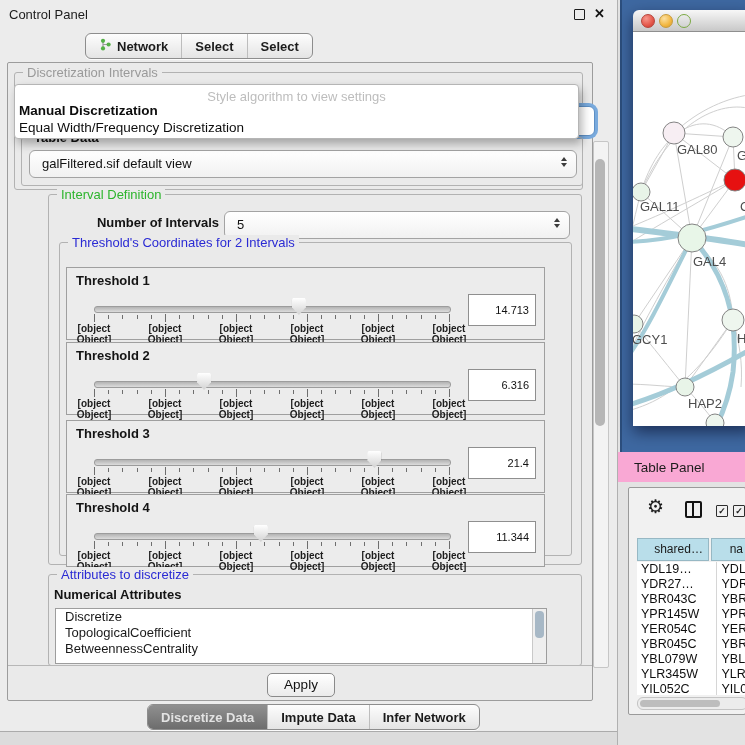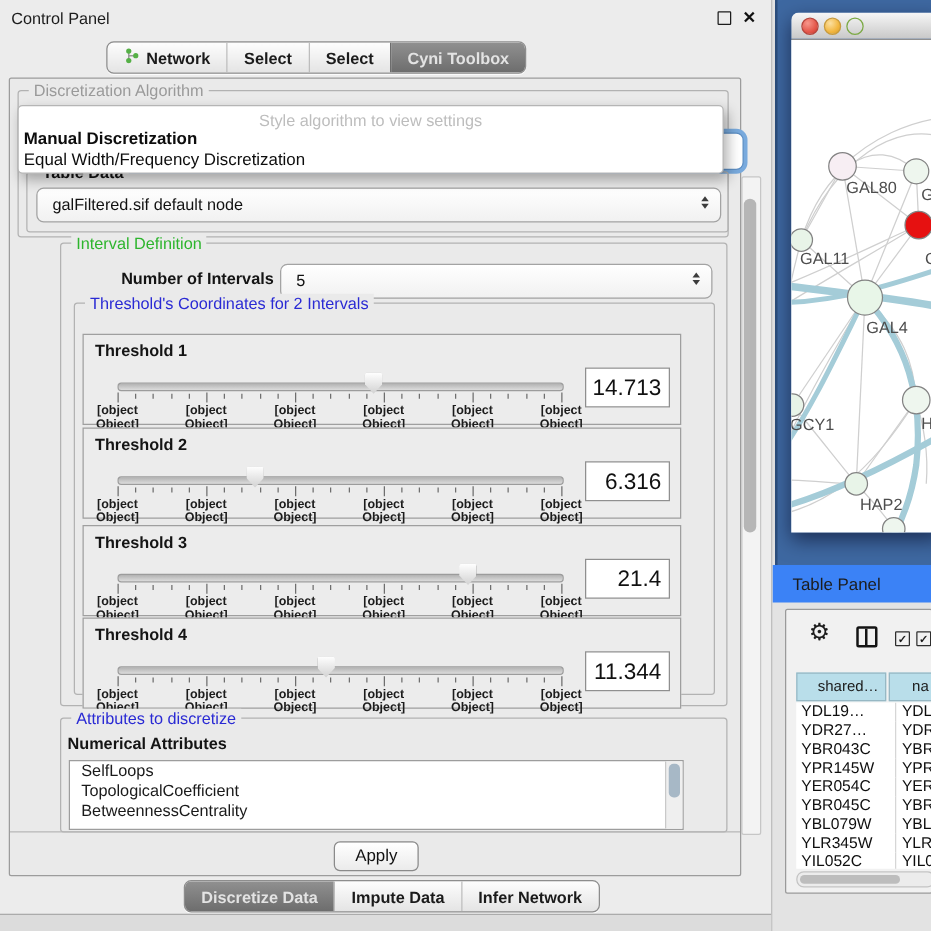--- a/index.html
+++ b/index.html
@@ -65,21 +65,21 @@
   .tick{position:absolute;top:1px;width:1px;height:4px;background:#6e6e6e;}
   .tick.major{height:8px;top:0;}
   .scale{position:absolute;left:0;top:55px;width:477px;height:13px;}
   .scale span{position:absolute;width:56px;text-align:center;font-size:10px;font-weight:bold;color:#1c1c1c;}
   .scale span:nth-child(1){left:-1px;}
   .scale span:nth-child(2){left:70px;}
   .scale span:nth-child(3){left:141px;}
   .scale span:nth-child(4){left:212px;}
   .scale span:nth-child(5){left:283px;}
   .scale span:nth-child(6){left:354px;}
-  .value-box{position:absolute;left:401px;top:26px;width:60px;height:30px;background:#fff;border:1px solid #8f8f8f;font-size:18px;color:#111;text-align:right;line-height:30px;padding-right:6px;}
+  .value-box{position:absolute;left:401px;top:26px;width:60px;height:30px;background:#fff;border:1px solid #8f8f8f;font-size:11px;color:#111;text-align:right;line-height:30px;padding-right:6px;}
 
   .attr-group{left:40px;top:511px;width:532px;height:90px;}
   .attr-subtitle{position:absolute;left:5px;top:12px;font-size:13px;font-weight:bold;color:#141414;}
   .attr-list{position:absolute;left:6px;top:33px;width:490px;height:54px;background:#fff;border:1px solid #9d9d9d;overflow:hidden;}
   .attr-item{font-size:13px;color:#1a1a1a;line-height:16px;padding-left:9px;}
   .attr-list .lscroll{position:absolute;right:0;top:0;width:13px;height:54px;background:#efefef;border-left:1px solid #c9c9c9;}
   .lscroll .thumb{position:absolute;left:2px;top:2px;width:9px;height:27px;background:#a7b8c6;border-radius:4px;}
 
   .apply-row{position:absolute;left:0px;top:602px;width:584px;height:34px;border-top:1px solid #b7b7b7;}
   .apply-btn{position:absolute;left:259px;top:7px;width:66px;height:22px;background:linear-gradient(#ffffff,#ebebeb);border:1px solid #8a8a8a;border-radius:5px;font-size:13.5px;color:#111;text-align:center;line-height:22px;}
@@ -91,21 +91,21 @@
   .right{position:absolute;left:618px;top:0;width:127px;height:745px;background:#e3e3e3;overflow:hidden;}
   .netframe{position:absolute;left:2px;top:0;width:125px;height:452px;background:#3e68a1;border-left:2px solid #2c4e7d;}
   .macwin{position:absolute;left:11px;top:10px;width:120px;height:416px;border-radius:6px 6px 0 0;box-shadow:0 6px 16px rgba(0,0,25,.55);}
   .mactitle{height:21px;background:linear-gradient(#f7f7f7,#c8c8c8);border-bottom:1px solid #8f8f8f;border-radius:6px 6px 0 0;position:relative;}
   .light{position:absolute;top:4px;width:12px;height:12px;border-radius:50%;}
   .light.red{left:8px;background:radial-gradient(circle at 35% 30%,#f7978c,#e4574a 60%,#c4382e);border:1px solid #b6453c;}
   .light.yellow{left:26px;background:radial-gradient(circle at 35% 30%,#fbe0a1,#f2b63f 60%,#d1992f);border:1px solid #c79b3e;}
   .light.green{left:44px;background:radial-gradient(circle at 35% 30%,#d3eda4,#8ecb4f 60%,#6fae37;);border:1px solid #7ba944;}
   .canvas{width:120px;height:394px;background:#fff;overflow:hidden;}
 
-  .tp-titlebar{position:absolute;left:0;top:452px;width:127px;height:30px;background:#3b82f6;}
+  .tp-titlebar{position:absolute;left:0;top:452px;width:127px;height:30px;background:#f9a8d4;}
   .tp-titlebar span{position:absolute;left:16px;top:8px;font-size:13.5px;color:#1c1c1c;}
 
   .tpanel{position:absolute;left:10px;top:487px;width:116px;height:226px;background:#f1f1f1;border:1px solid #9a9a9a;border-radius:2px;}
   .gear{position:absolute;left:18px;top:9px;font-size:19px;color:#1c1c1c;line-height:1;}
   .colicon{position:absolute;left:56px;top:13px;width:13px;height:13px;border:2px solid #141414;border-radius:2px;}
   .colicon::after{content:"";position:absolute;left:5px;top:0;width:0;height:13px;border-left:2px solid #141414;}
   .cbx{position:absolute;top:17px;width:10px;height:10px;border:1.5px solid #2e2e2e;border-radius:1px;font-size:9px;line-height:10px;text-align:center;color:#1a1a1a;font-weight:bold;}
   .cbx.c1{left:87px;}
   .cbx.c2{left:104px;}
   .thead{position:absolute;left:8px;top:50px;width:112px;height:23px;display:flex;gap:2px;}
@@ -150,47 +150,43 @@
       <div class="seg">
 
         <span>Select</span>
       </div>
 
       <div class="seg">
 
         <span>Select</span>
       </div>
 
-      <div class="seg selected">
-
-        <span>Cyni Toolbox</span>
-      </div>
 
     </div>
 
     <div class="content">
 
       <div class="group algo-group">
-        <span class="gtitle gray">Discretization Algorithm</span>
+        <span class="gtitle gray">Discretization Intervals</span>
         <div class="algo-combo"></div>
       </div>
 
       <div class="popup">
         <div class="hint">Style algorithm to view settings</div>
         <div>
           <div class="pitem bold">Manual Discretization</div>
 
           <div class="pitem">Equal Width/Frequency Discretization</div>
         </div>
       </div>
 
       <div class="group tabledata-group">
         <span class="gtitle black">Table Data</span>
         <div class="combo">
-          <span class="ctext">galFiltered.sif default node</span>
+          <span class="ctext">galFiltered.sif default view</span>
           <span class="spin-arrows">
               <span class="arr-up"></span>
               <span class="arr-dn"></span>
             </span>
         </div>
       </div>
 
       <div class="vscroll">
           <div class="thumb"></div>
         </div>
@@ -382,21 +378,21 @@
             </div>
           </div>
         </div>
       </div>
 
       <div class="group attr-group">
         <span class="gtitle blue">Attributes to discretize</span>
         <div class="attr-subtitle">Numerical Attributes</div>
         <div class="attr-list">
           <div>
-            <div class="attr-item">SelfLoops</div>
+            <div class="attr-item">Discretize</div>
 
             <div class="attr-item">TopologicalCoefficient</div>
 
             <div class="attr-item">BetweennessCentrality</div>
           </div>
           <div class="lscroll">
               <div class="thumb"></div>
             </div>
         </div>
       </div>

